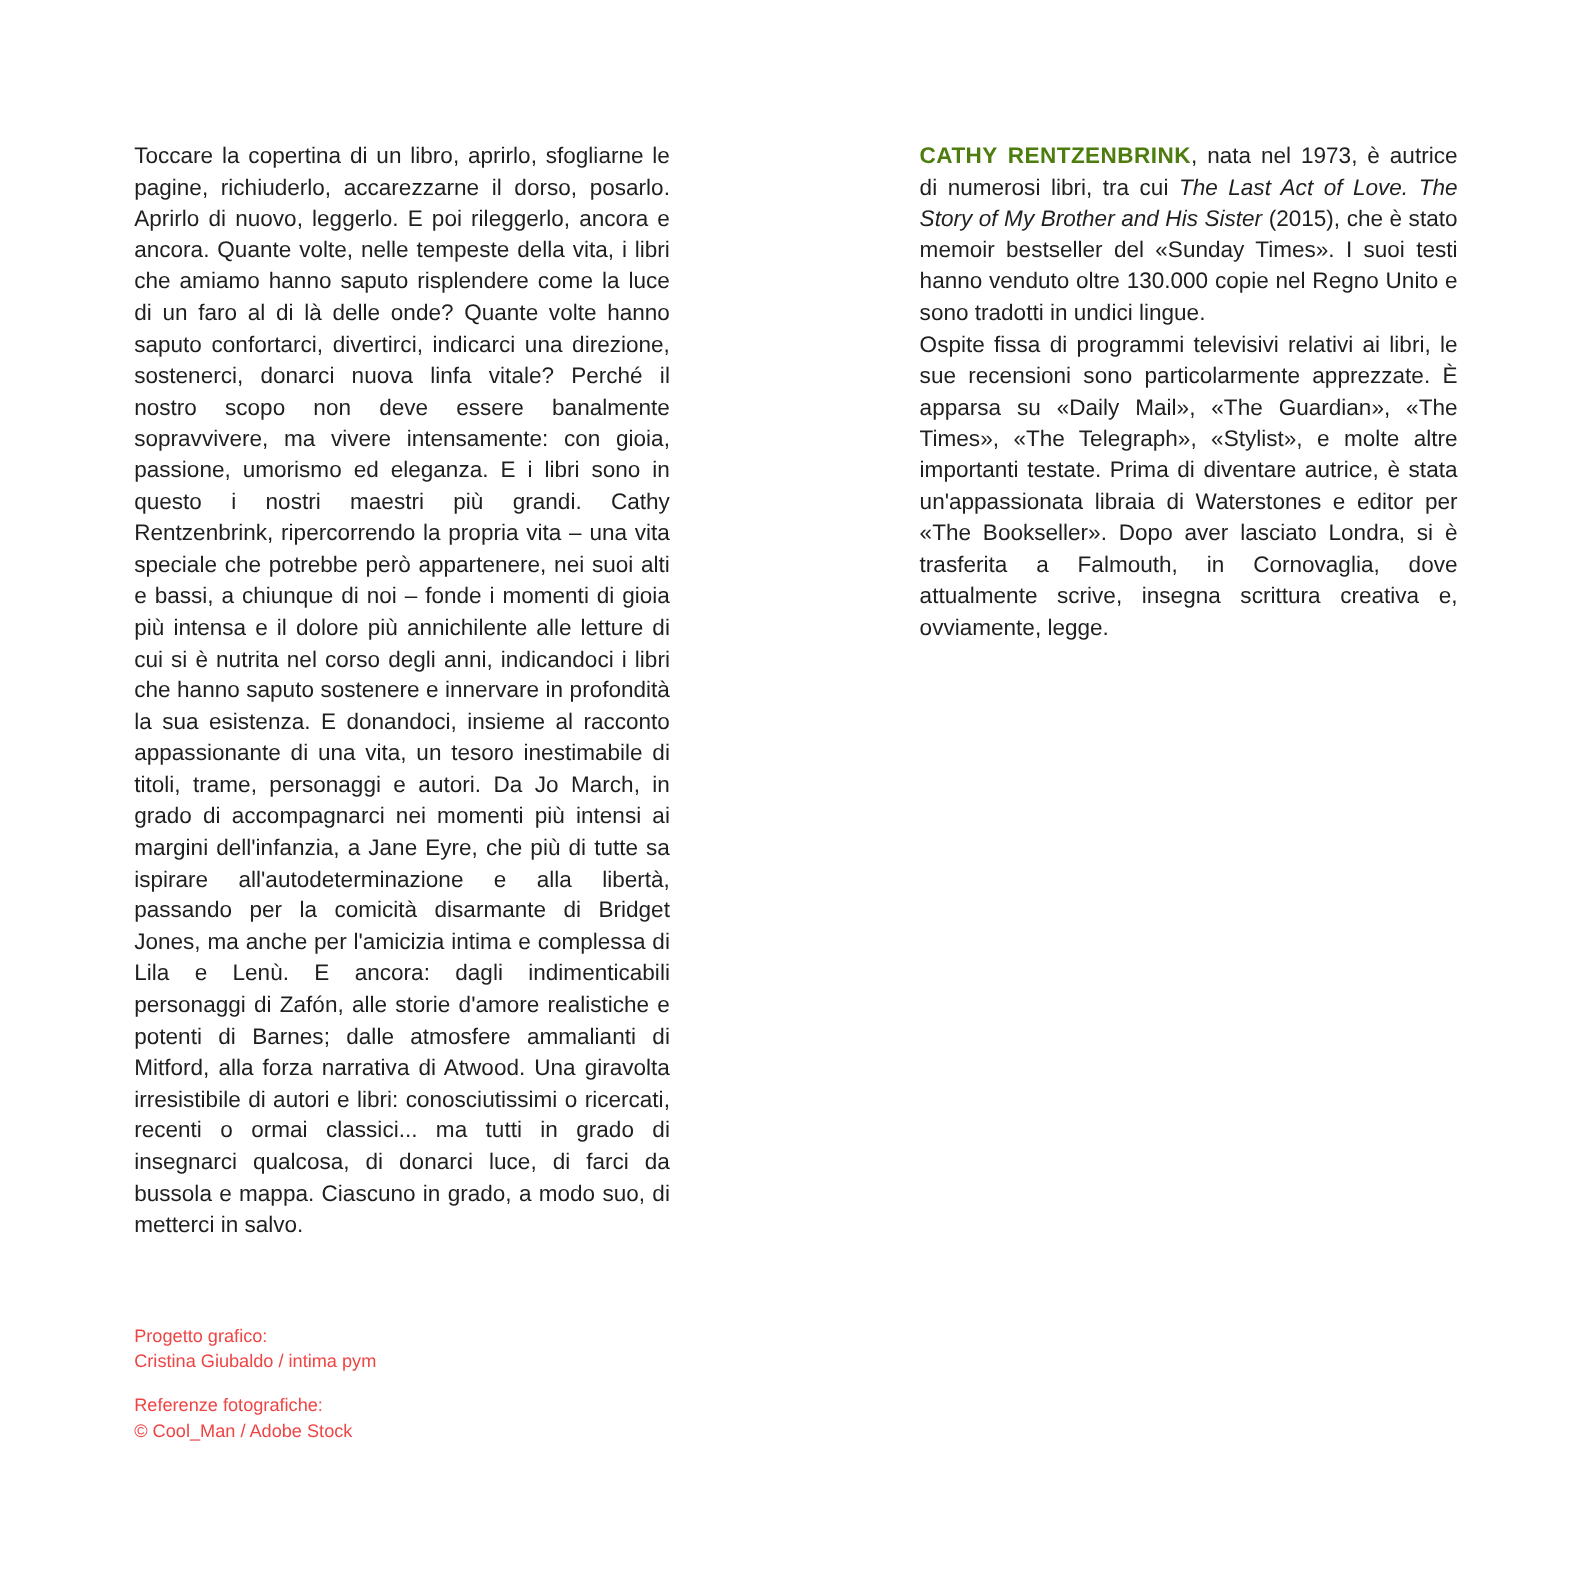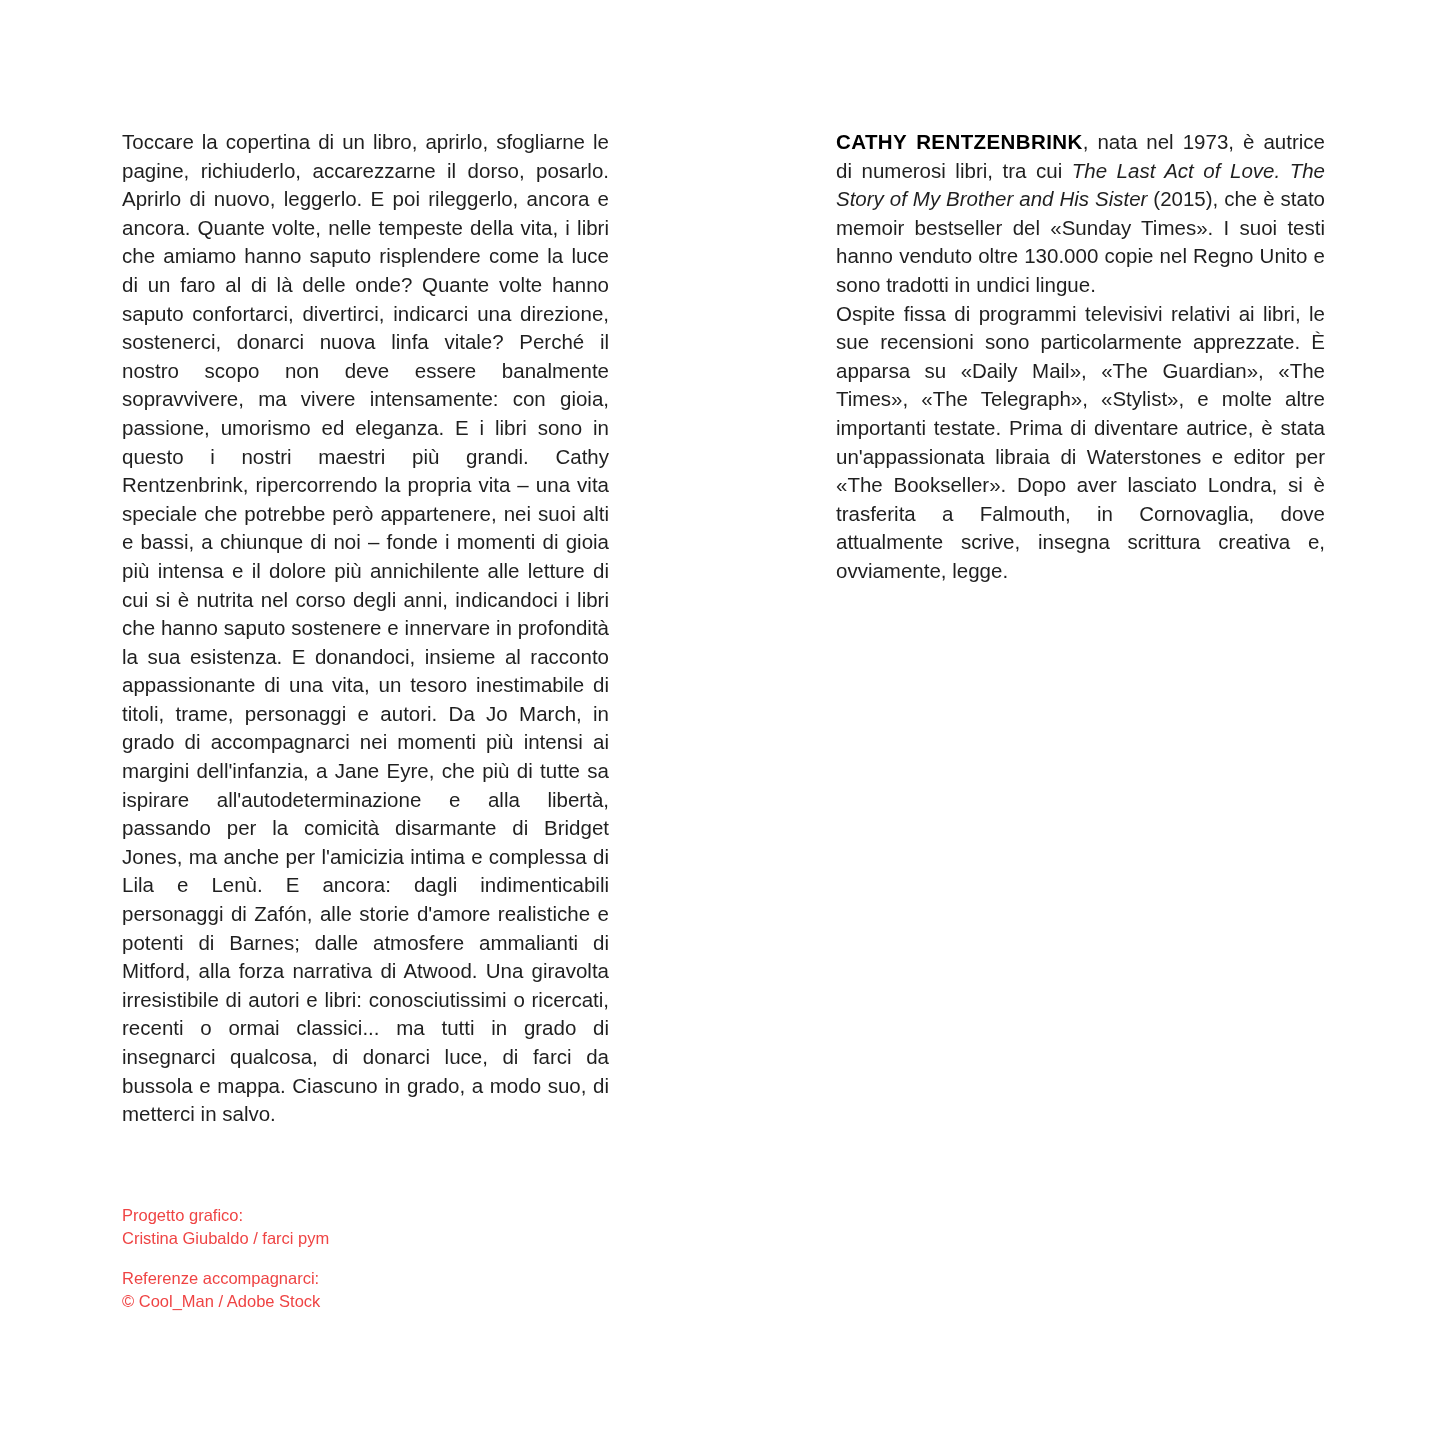--- a/index.html
+++ b/index.html
@@ -30,21 +30,21 @@
   }
   .body-text {
     margin: 0;
     font-size: 20.5px;
     line-height: 28.6px;
     text-align: justify;
     color: #1f1f1f;
   }
   .author-name {
     font-weight: bold;
-    color: #000000;
+    color: #4d7c0f;
     letter-spacing: 0.4px;
   }
   .italic {
     font-style: italic;
   }
   .credits {
     position: absolute;
     left: 122px;
     top: 1204px;
     font-size: 16.5px;
@@ -65,21 +65,21 @@
   </div>
 
   <div class="col col-right">
     <p class="body-text"><span class="author-name">CATHY RENTZENBRINK</span><span>, nata nel 1973, è autrice di numerosi libri, tra cui </span><span class="italic">The Last Act of Love. The Story of My Brother and His Sister</span><span> (2015), che è stato memoir bestseller del «Sunday Times». I suoi testi hanno venduto oltre 130.000 copie nel Regno Unito e sono tradotti in undici lingue.</span></p>
     <p class="body-text">Ospite fissa di programmi televisivi relativi ai libri, le sue recensioni sono particolarmente apprezzate. È apparsa su «Daily Mail», «The Guardian», «The Times», «The Telegraph», «Stylist», e molte altre importanti testate. Prima di diventare autrice, è stata un'appassionata libraia di Waterstones e editor per «The Bookseller». Dopo aver lasciato Londra, si è trasferita a Falmouth, in Cornovaglia, dove attualmente scrive, insegna scrittura creativa e, ovviamente, legge.</p>
   </div>
 
   <div class="credits">
     <div class="credit-group">
       <p class="credit-line">Progetto grafico:</p>
-      <p class="credit-line">Cristina Giubaldo / farci pym</p>
+      <p class="credit-line">Cristina Giubaldo / intima pym</p>
     </div>
     <div class="credit-group">
-      <p class="credit-line">Referenze accompagnarci:</p>
+      <p class="credit-line">Referenze fotografiche:</p>
       <p class="credit-line">© Cool_Man / Adobe Stock</p>
     </div>
   </div>
 
 </div>
 
 </body></html>

